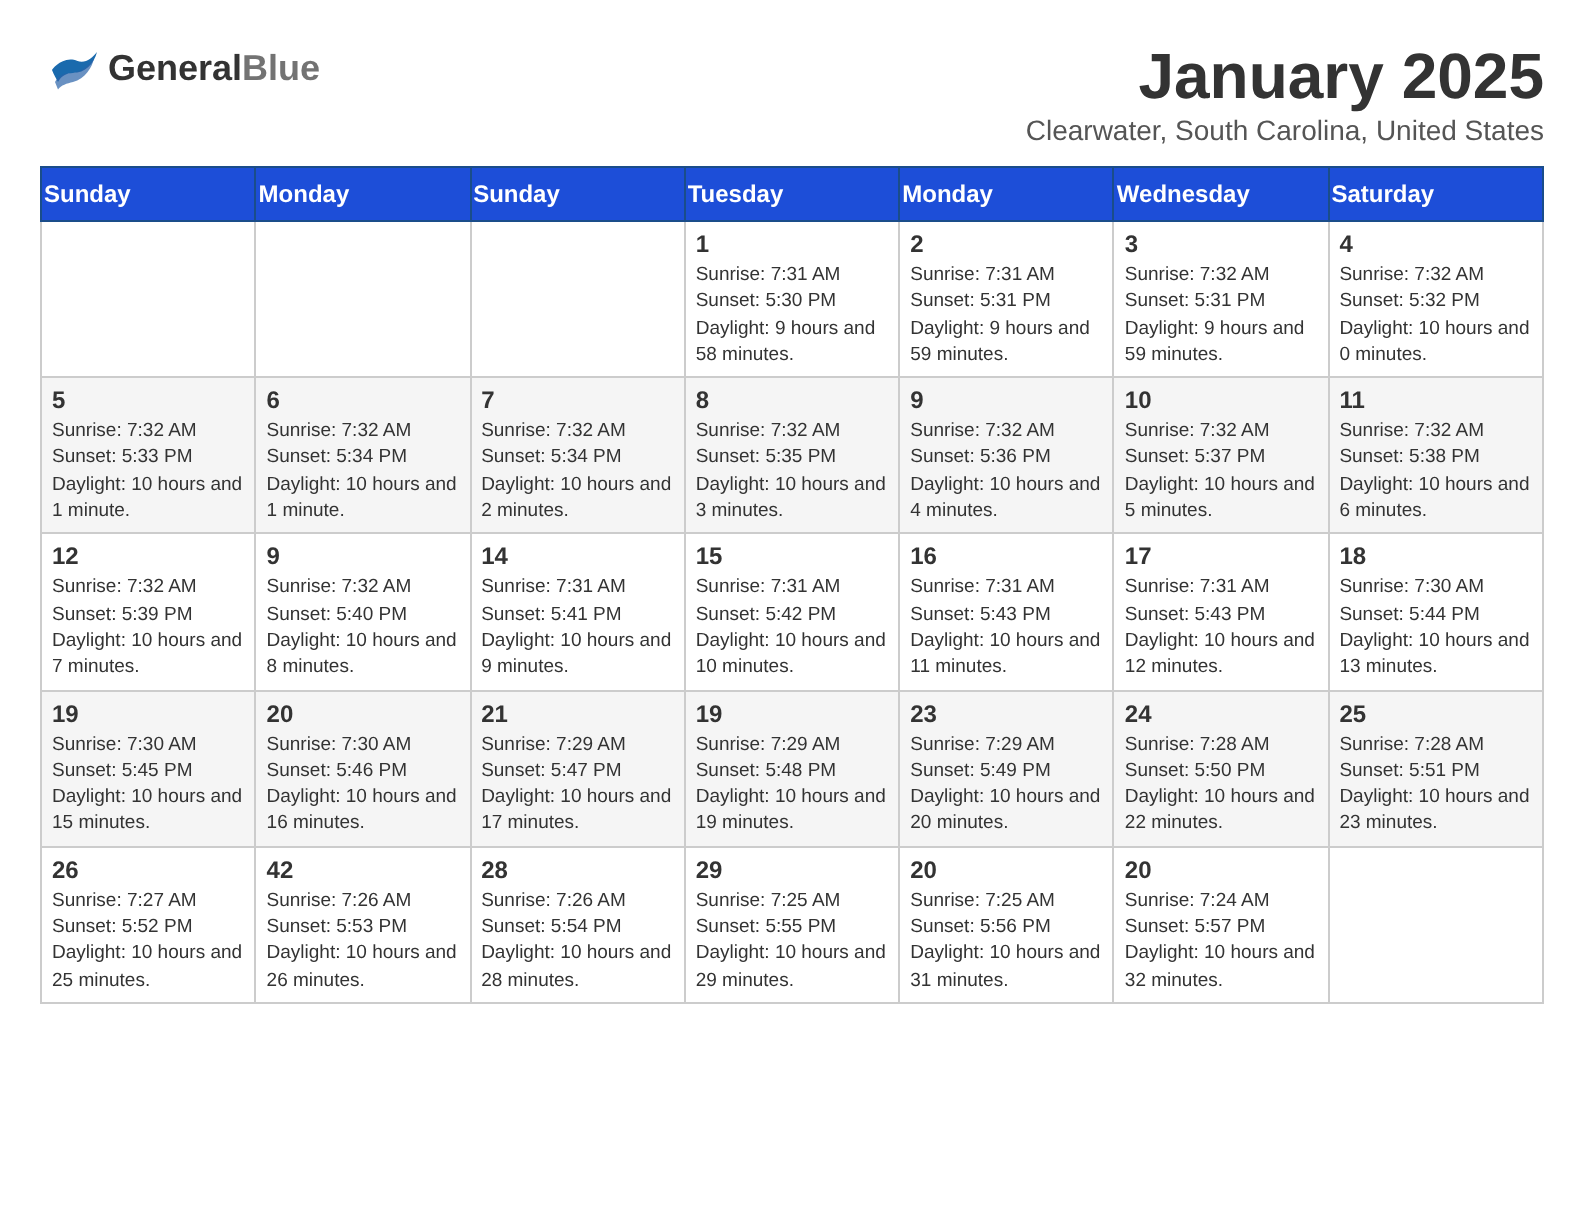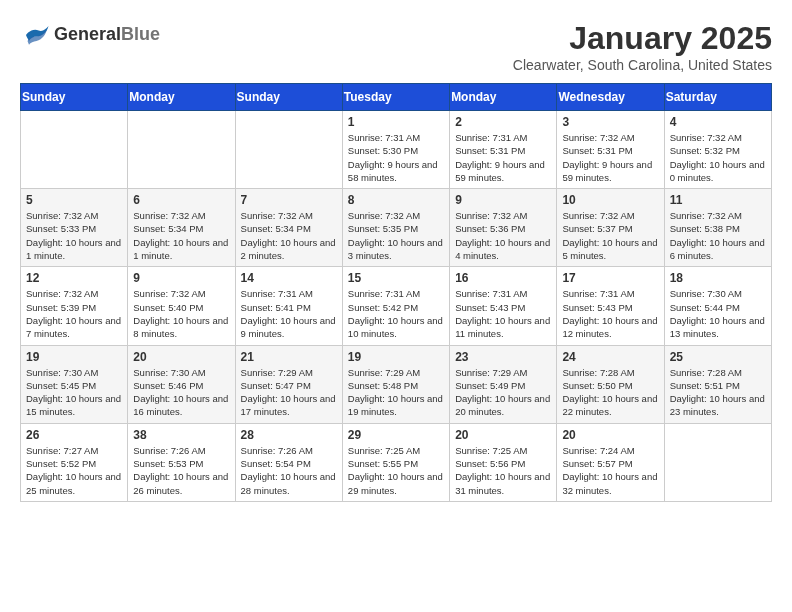--- a/index.html
+++ b/index.html
@@ -229,21 +229,21 @@
           <div class="day-number">25</div>
           <div class="day-info">Sunrise: 7:28 AM<br>Sunset: 5:51 PM<br>Daylight: 10 hours and 23 minutes.</div>
         </td>
       </tr>
       <tr>
         <td>
           <div class="day-number">26</div>
           <div class="day-info">Sunrise: 7:27 AM<br>Sunset: 5:52 PM<br>Daylight: 10 hours and 25 minutes.</div>
         </td>
         <td>
-          <div class="day-number">38</div>
+          <div class="day-number">42</div>
           <div class="day-info">Sunrise: 7:26 AM<br>Sunset: 5:53 PM<br>Daylight: 10 hours and 26 minutes.</div>
         </td>
         <td>
           <div class="day-number">28</div>
           <div class="day-info">Sunrise: 7:26 AM<br>Sunset: 5:54 PM<br>Daylight: 10 hours and 28 minutes.</div>
         </td>
         <td>
           <div class="day-number">29</div>
           <div class="day-info">Sunrise: 7:25 AM<br>Sunset: 5:55 PM<br>Daylight: 10 hours and 29 minutes.</div>
         </td>

